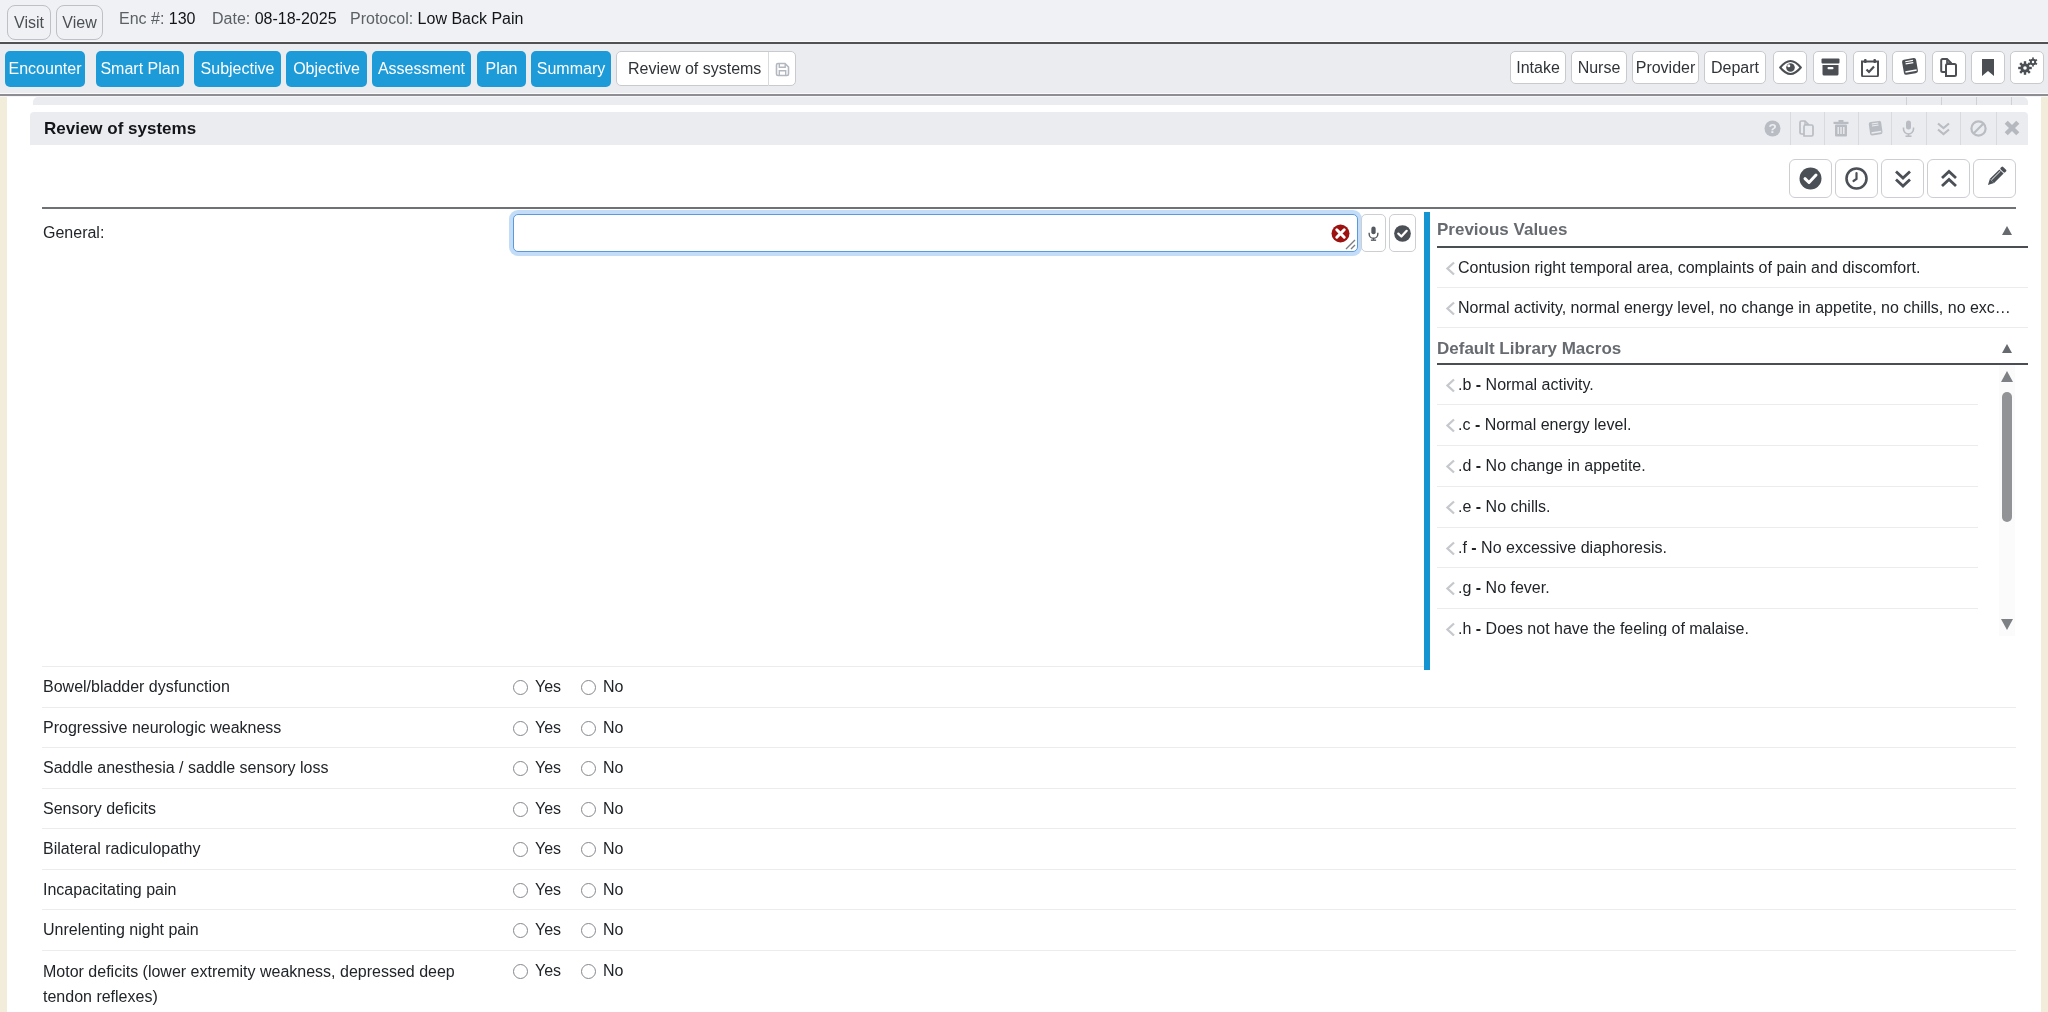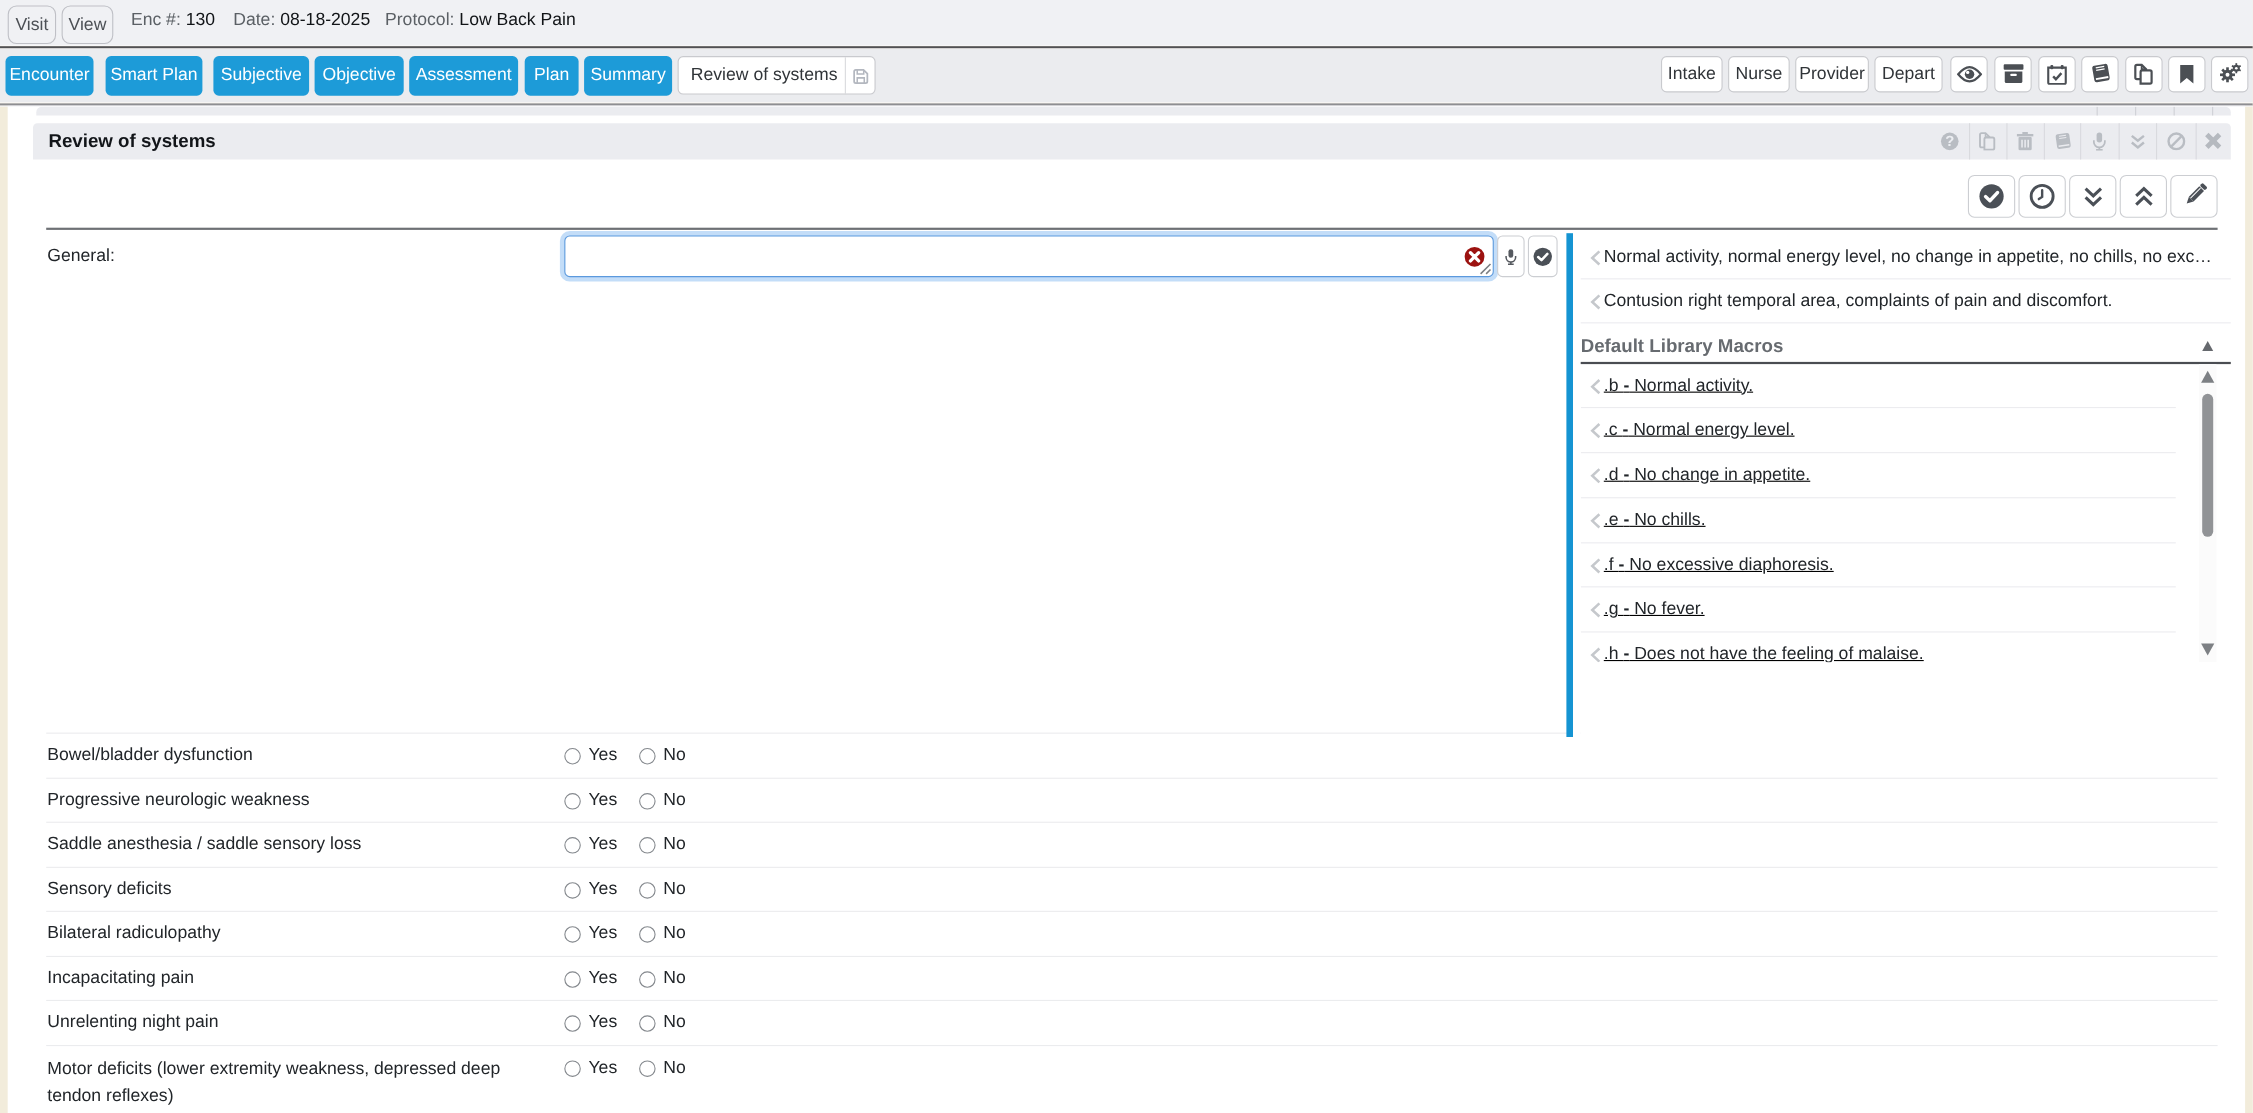--- a/index.html
+++ b/index.html
@@ -320,32 +320,33 @@
     </div>
   <div class="abs cbtn" style="left:1379px;top:119px;width:27px;height:38px;border-radius:5px;">
       <svg width="19" height="19" viewBox="0 0 25 25">
         <circle cx="12.5" cy="12.5" r="11" fill="#4b5057"></circle>
         <path d="M7 12.7 L11 16.5 L18 9" fill="none" stroke="#fff" stroke-width="3" stroke-linecap="round" stroke-linejoin="round"></path>
       </svg>
     </div>
   <div class="abs" id="bluebar"></div>
   <div class="abs" id="rgap"></div>
   <div class="abs" id="rpanel">
+    <div class="ghead">Previous Values<span class="tri"></span></div>
+    <div class="pitem"><span class="chv">
+          <svg width="13" height="15" viewBox="0 0 13 15">
+            <path d="M10 1.5 L3.5 7.5 L10 13.5" fill="none" stroke="#c5c8cc" stroke-width="2.3"></path>
+          </svg>
+        </span>Contusion right temporal area, complaints of pain and discomfort.</div>
     <div class="pitem"><span class="chv">
           <svg width="13" height="15" viewBox="0 0 13 15">
             <path d="M10 1.5 L3.5 7.5 L10 13.5" fill="none" stroke="#c5c8cc" stroke-width="2.3"></path>
           </svg>
         </span><span class="i2"></span>Normal activity, normal energy level, no change in appetite, no chills, no exc…</div>
-    <div class="pitem"><span class="chv">
-          <svg width="13" height="15" viewBox="0 0 13 15">
-            <path d="M10 1.5 L3.5 7.5 L10 13.5" fill="none" stroke="#c5c8cc" stroke-width="2.3"></path>
-          </svg>
-        </span>Contusion right temporal area, complaints of pain and discomfort.</div>
     <div class="ghead" style="height:36.5px;line-height:41px;">Default Library Macros<span class="tri" style="top:16px;"></span></div>
-    <div id="macwrap" style="position:relative;height:271px;overflow:hidden;text-decoration:underline;">
+    <div id="macwrap" style="position:relative;height:271px;overflow:hidden;">
       <div class="pitem mac" style="width:541px;"><span class="chv">
             <svg width="13" height="15" viewBox="0 0 13 15">
               <path d="M10 1.5 L3.5 7.5 L10 13.5" fill="none" stroke="#c5c8cc" stroke-width="2.3"></path>
             </svg>
           </span>.b <b>-</b> Normal activity.</div>
       <div class="pitem mac" style="width:541px;"><span class="chv">
             <svg width="13" height="15" viewBox="0 0 13 15">
               <path d="M10 1.5 L3.5 7.5 L10 13.5" fill="none" stroke="#c5c8cc" stroke-width="2.3"></path>
             </svg>
           </span>.c <b>-</b> Normal energy level.</div>

